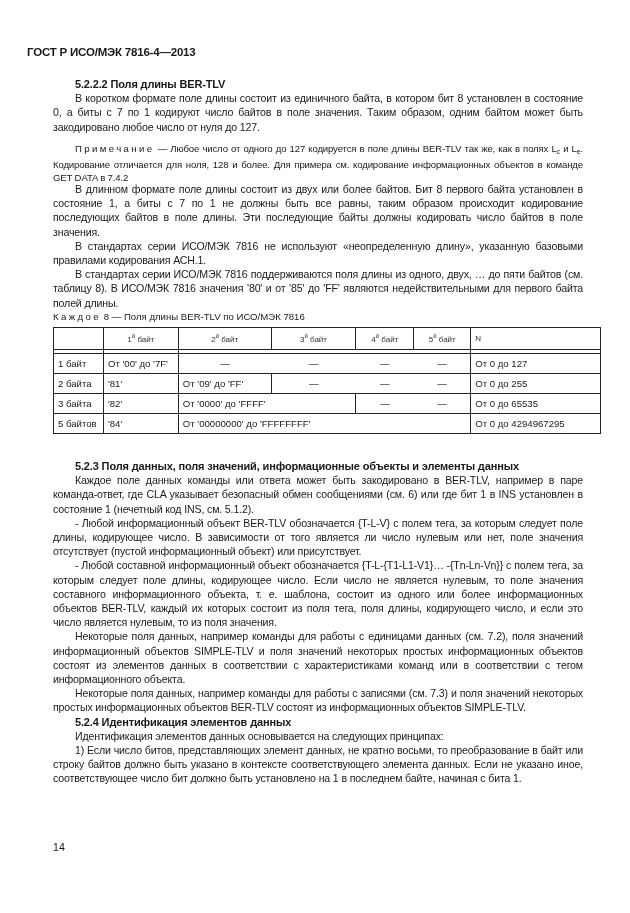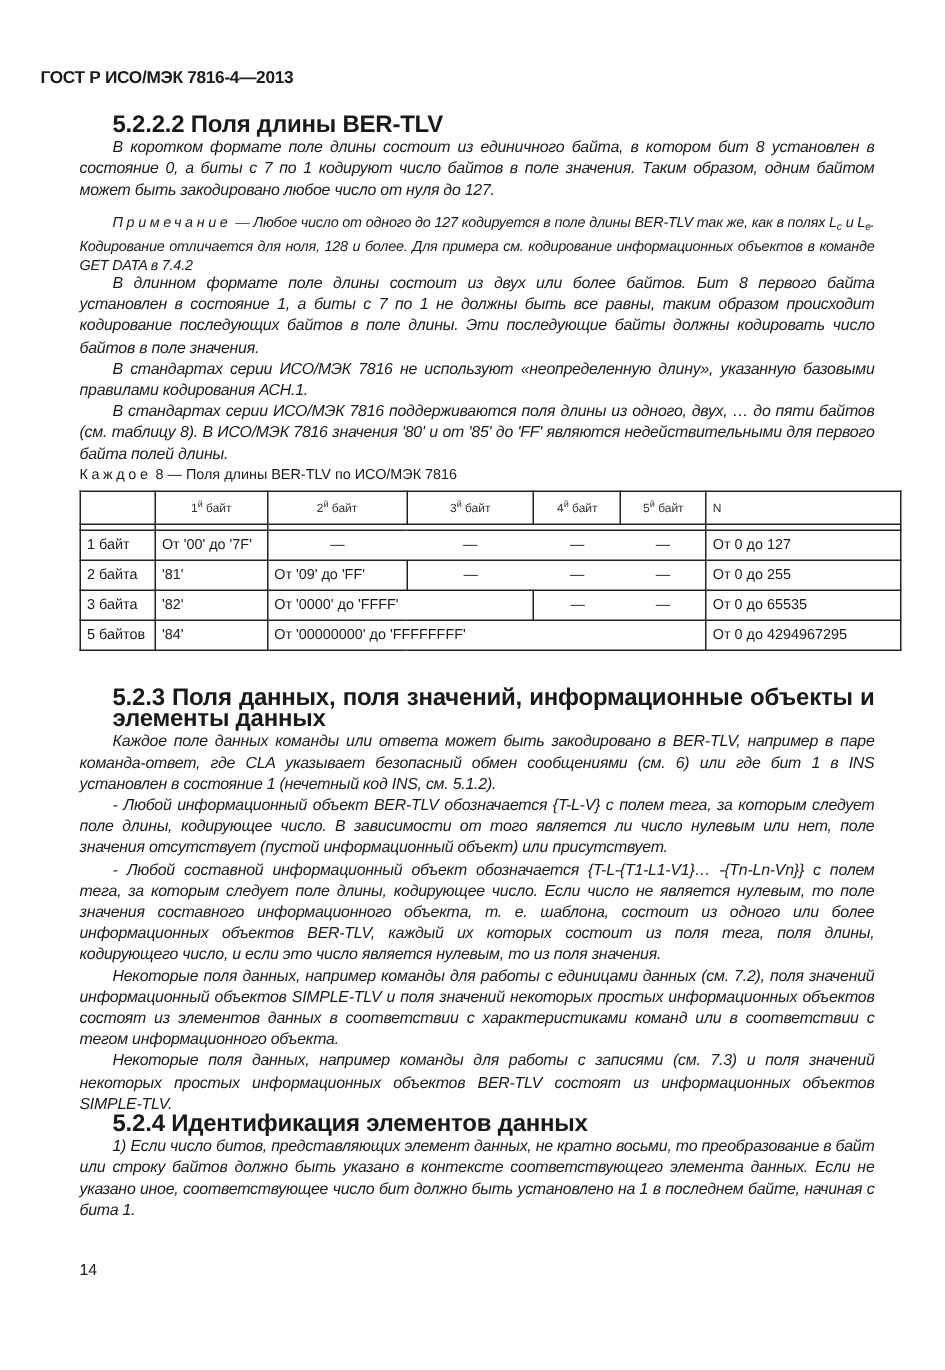--- a/index.html
+++ b/index.html
@@ -1,22 +1,22 @@
 <!DOCTYPE html>
 <html><head>
 <meta charset="utf-8">
 <style>
   html, body { margin: 0; padding: 0; background: #ffffff; }
   body { width: 630px; height: 913px; position: relative; overflow: hidden;
          font-family: "Liberation Sans", sans-serif; color: #1a1a1a; }
   .page { position: absolute; left: 0; top: 0; width: 630px; height: 688px; }
   .hdr { position: absolute; left: 27px; top: 46px; font-size: 11.5px; font-weight: bold; letter-spacing: -0.2px; }
   .blk { position: absolute; left: 53px; width: 530px; font-size: 10.6px; line-height: 14.2px; text-align: justify; letter-spacing: -0.15px; }
-  .ind { text-indent: 22px; font-style: italic; }
-  .h3 { font-weight: bold; padding-left: 22px; font-size: 16px; }
+  .ind { text-indent: 22px; }
+  .h3 { font-weight: bold; padding-left: 22px; font-size: 11px; }
   .note { font-size: 9.6px; line-height: 13.2px; }
   .sp { letter-spacing: 2.4px; }
   sub { font-size: 7px; vertical-align: -2px; }
   .cap { position: absolute; left: 53px; top: 311px; font-size: 9.6px; }
   table { position: absolute; left: 53px; top: 327px; width: 548px; border-collapse: collapse; font-size: 9.6px; }
   td, th { border: 1px solid #222; padding: 2px 4px; height: 15px; font-weight: normal; }
   th { font-size: 8px; text-align: center; height: 17px; color: #333; }
   th.nh { text-align: left; }
   th sup { font-size: 6px; }
   tr.sep td { height: 3px; padding: 0; border-left: 1px solid #222; border-right: 1px solid #222; }
@@ -107,17 +107,18 @@
     </table>
 
   <div class="blk" style="top:459px">
     <div class="h3">5.2.3 Поля данных, поля значений, информационные объекты и элементы данных</div>
     <div class="ind">Каждое поле данных команды или ответа может быть закодировано в BER-TLV, например в паре команда-ответ, где CLA указывает безопасный обмен сообщениями (см. 6) или где бит 1 в INS установлен в состояние 1 (нечетный код INS, см. 5.1.2).</div>
     <div class="ind">- Любой информационный объект BER-TLV обозначается {T-L-V} с полем тега, за которым следует поле длины, кодирующее число. В зависимости от того является ли число нулевым или нет, поле значения отсутствует (пустой информационный объект) или присутствует.</div>
     <div class="ind">- Любой составной информационный объект обозначается {T-L-{T1-L1-V1}… -{Tn-Ln-Vn}} с полем тега, за которым следует поле длины, кодирующее число. Если число не является нулевым, то поле значения составного информационного объекта, т. е. шаблона, состоит из одного или более информационных объектов BER-TLV, каждый их которых состоит из поля тега, поля длины, кодирующего число, и если это число является нулевым, то из поля значения.</div>
     <div class="ind">Некоторые поля данных, например команды для работы с единицами данных (см. 7.2), поля значений информационный объектов SIMPLE-TLV и поля значений некоторых простых информационных объектов состоят из элементов данных в соответствии с характеристиками команд или в соответствии с тегом информационного объекта.</div>
     <div class="ind">Некоторые поля данных, например команды для работы с записями (см. 7.3) и поля значений некоторых простых информационных объектов BER-TLV состоят из информационных объектов SIMPLE-TLV.</div>
     <div class="h3">5.2.4 Идентификация элементов данных</div>
+    <div class="ind">Идентификация элементов данных основывается на следующих принципах:</div>
     <div class="ind">1) Если число битов, представляющих элемент данных, не кратно восьми, то преобразование в байт или строку байтов должно быть указано в контексте соответствующего элемента данных. Если не указано иное, соответствующее число бит должно быть установлено на 1 в последнем байте, начиная с бита 1.</div>
   </div>
 
   <div class="pn">14</div>
 </div>
 
 </body></html>

